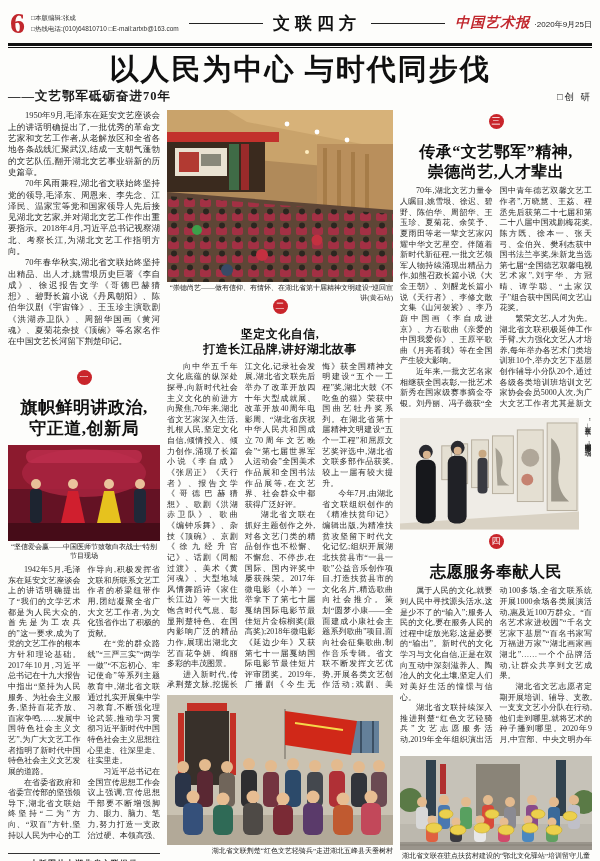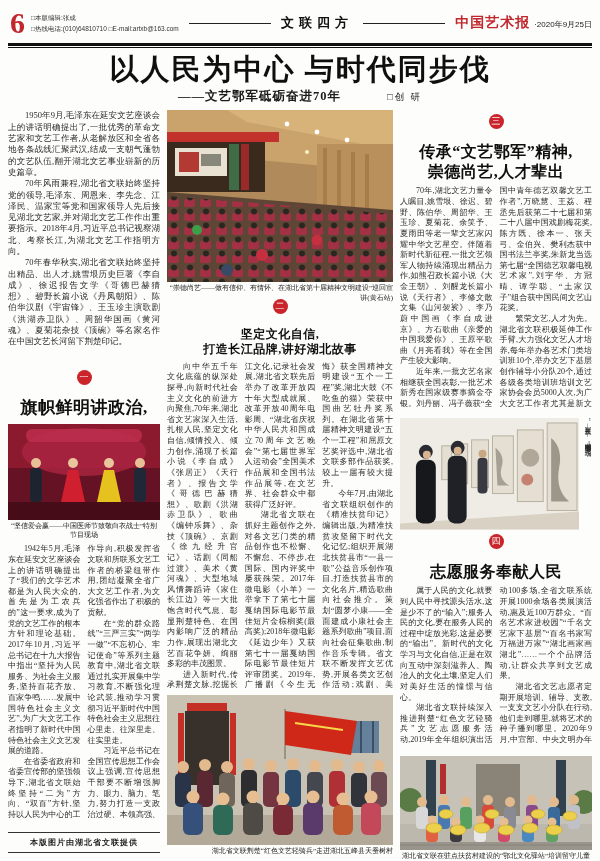--- a/index.html
+++ b/index.html
@@ -5,29 +5,29 @@
   * { margin:0; padding:0; box-sizing:border-box; }
   html,body { background:#e8e8e8; }
   body { width:600px; height:861px; font-family:"Liberation Serif","DejaVu Serif",serif; }
   .page { width:600px; height:861px; background:#fdfdfb; padding:4px 8px; overflow:hidden; position:relative; color:#1c1c1c; }
 
   
   .masthead { display:flex; align-items:center; height:38px; }
   .pagenum { font-size:30px; color:#c1272d; line-height:1; margin:0 6px 0 2px; font-weight:bold; }
   .editor-box { font-family:"Liberation Sans","DejaVu Sans",sans-serif; font-size:6.5px; color:#333; line-height:1.7; white-space:nowrap; }
   .mast-rule { flex:1; border-top:1px solid #222; margin:0 10px; min-width:20px; }
-  .section-name { font-size:13px; font-weight:900; letter-spacing:5px; color:#111; }
+  .section-name { font-size:17px; font-weight:900; letter-spacing:5px; color:#111; }
   .brand-box { display:flex; align-items:baseline; white-space:nowrap; }
-  .brand { color:#c1272d; font-size:14px; font-weight:900; letter-spacing:1px; }
+  .brand { color:#c1272d; font-size:14px; font-weight:900; font-style:italic; letter-spacing:1px; }
   .brand-date { font-size:8px; color:#222; margin-left:4px; font-family:"Liberation Sans",sans-serif; }
   .mast-divider { height:5px; border-top:3px solid #111; border-bottom:1px solid #111; margin-top:1px; }
 
   
   .headline { text-align:center; margin-top:6px; font-size:29px; font-weight:900; letter-spacing:2px; line-height:1.05; color:#0f0f0f; }
-  .subhead-row { display:flex; justify-content:center; align-items:baseline; gap:46px; margin-top:4px; height:16px; }
+  .subhead-row { display:flex; justify-content:space-between; align-items:baseline; gap:46px; margin-top:4px; height:16px; }
   .subhead { font-size:12.5px; font-weight:bold; letter-spacing:1px; }
   .byline { font-size:9.5px; letter-spacing:2px; color:#222; }
 
   
   .content { display:flex; gap:7px; margin-top:6px; height:752px; overflow:hidden; }
   .col-left { width:152px; flex:none; }
   .col-mid { width:226px; flex:none; }
   .col-right { flex:1; }
 
   .body-text { font-size:8px; line-height:1.33; text-align:justify; color:#2a2a2a; overflow:hidden; }
@@ -95,20 +95,21 @@
       <div class="body-text intro">
           <p>1950年9月,毛泽东在延安文艺座谈会上的讲话明确提出了,一批优秀的革命文艺家和文艺工作者,从老解放区和全省各地各条战线汇聚武汉,结成一支朝气蓬勃的文艺队伍,翻开湖北文艺事业崭新的历史篇章。</p>
           <p>70年风雨兼程,湖北省文联始终坚持党的领导,毛泽东、周恩来、李先念、江泽民、温家宝等党和国家领导人先后接见湖北文艺家,并对湖北文艺工作作出重要指示。2018年4月,习近平总书记视察湖北、考察长江,为湖北文艺工作指明方向。</p>
           <p>70年春华秋实,湖北省文联始终坚持出精品、出人才,姚雪垠历史巨著《李自成》、徐迟报告文学《哥德巴赫猜想》、碧野长篇小说《丹凤朝阳》、陈伯华汉剧《宇宙锋》、王玉珍主演歌剧《洪湖赤卫队》、周韶华国画《黄河魂》、夏菊花杂技《顶碗》等名家名作在中国文艺长河留下荆楚印记。</p>
         </div>
 
       <div class="sec-head">
         <span class="badge">一</span>
         <div class="sec-title">
           <div>旗帜鲜明讲政治,</div>
+          <div>守正道,创新局</div>
         </div>
       </div>
 
       <div class="left-photo-wrap">
         <svg class="photo" viewBox="0 0 152 96" preserveAspectRatio="none">
           <rect width="152" height="96" fill="#641224"></rect>
           <rect width="152" height="44" fill="#8c1a2e"></rect>
           <ellipse cx="76" cy="28" rx="62" ry="24" fill="#a82440" opacity="0.85"></ellipse>
           <rect x="18" y="5" width="116" height="13" rx="6" fill="#c23050" opacity="0.75"></rect>
           <rect y="78" width="152" height="18" fill="#460c18"></rect>

